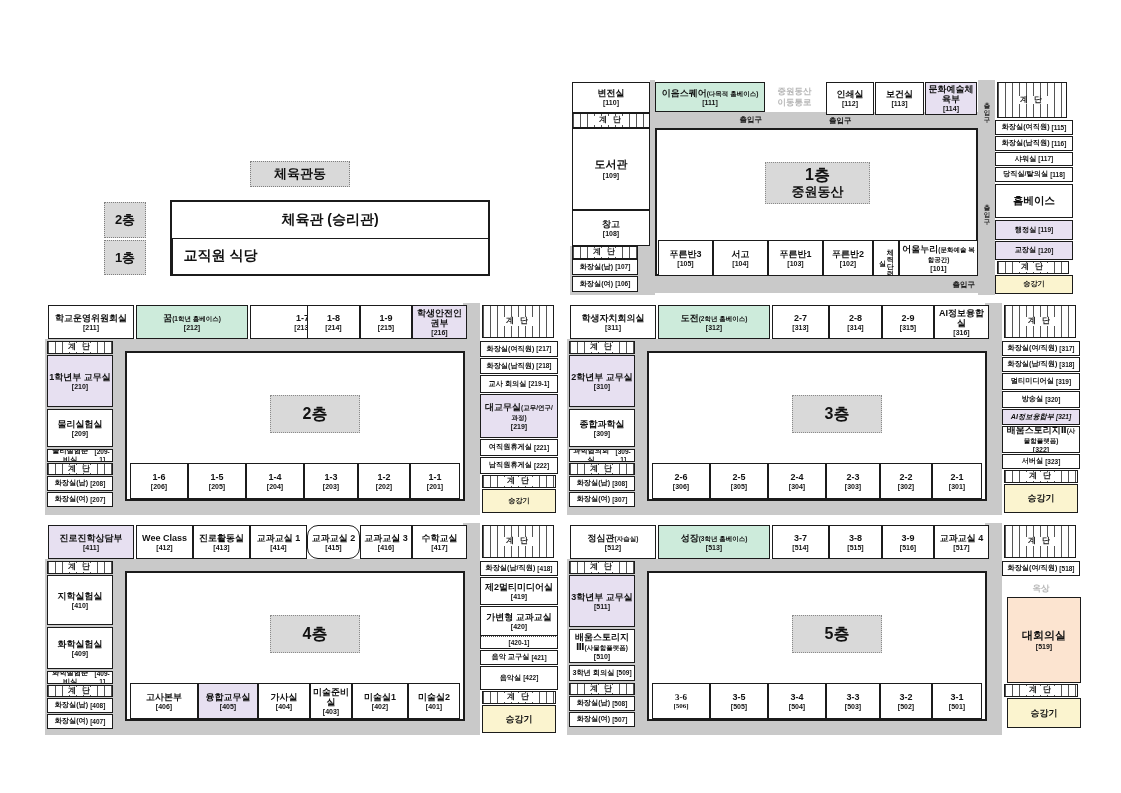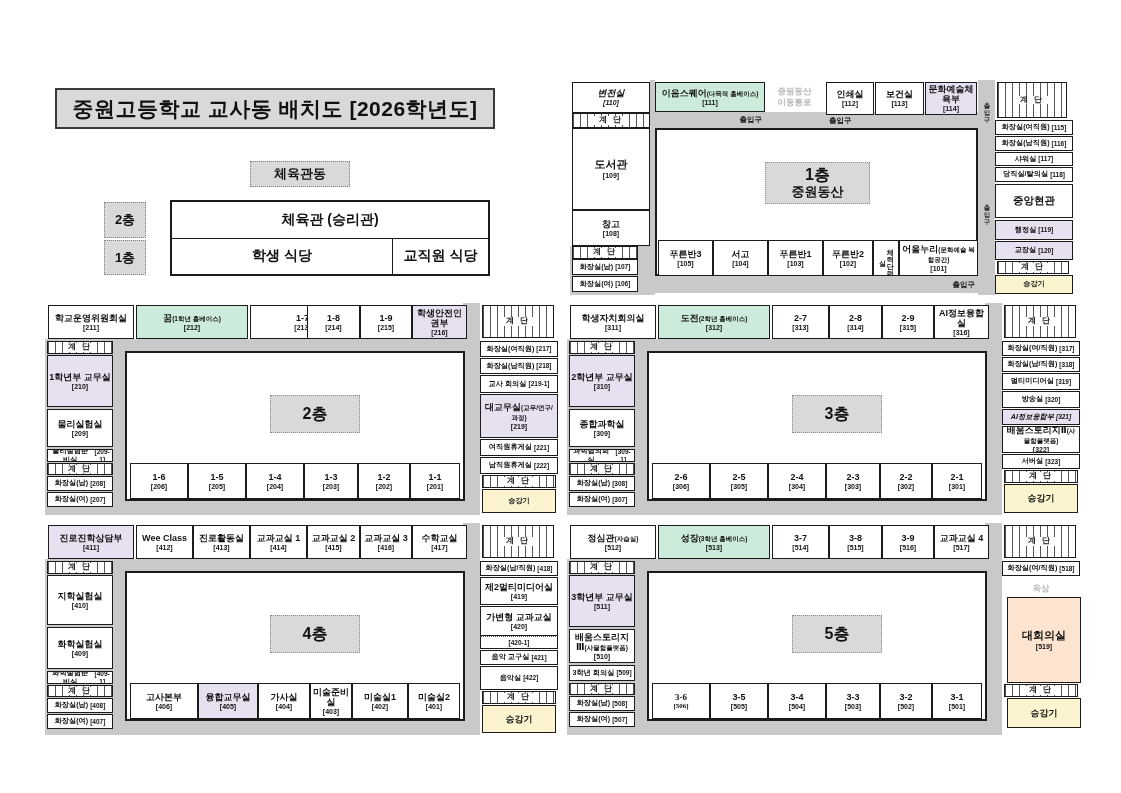--- a/index.html
+++ b/index.html
@@ -40,44 +40,42 @@
     color:#b7b7b7;font-size:8.5px;font-weight:700;white-space:pre-line;line-height:1.25;}
   .center-lbl{border:1.6px dotted #8a8a8a;background:#d9d9d9;position:absolute;box-sizing:border-box;display:flex;
     flex-direction:column;align-items:center;justify-content:center;font-weight:700;font-size:16px;line-height:1.15;}
   .dotted-top{border-top:1.4px dotted #555;}
 </style>
 </head>
 <body>
 
 <div class="canvas">
 
-  <div class="abs title-box" style="left:55px;top:88px;width:440px;height:41px;">중원고등학교 교사동 배치도 [2026학년도]</div>
 
   <div class="abs dotted" style="left:250px;top:161px;width:100px;height:26px;font-size:13px;">체육관동</div>
   <div class="abs dotted" style="left:104px;top:202px;width:42px;height:36px;font-size:13px;">2층</div>
   <div class="abs dotted" style="left:104px;top:240px;width:42px;height:35px;font-size:13px;">1층</div>
   <div class="abs gymbox" style="left:170px;top:200px;width:320px;height:76px;">
     <div class="gymrow top">
       <div class="gymcell left">체육관 (승리관)</div>
     </div>
     <div class="gymrow">
-      <div class="gymcell left">학생 식당</div>
       <div class="gymcell right">교직원 식당</div>
     </div>
   </div>
 
   <div id="floors">
       <div class="floor" style="left: 570px; top: 80px; width: 507px; height: 215px;">
         <div class="gray" style="left: 80px; top: 32px; width: 332px; height: 16px;"></div>
         <div class="gray" style="left: 408px; top: 0px; width: 17px; height: 215px;"></div>
         <div class="gray" style="left: 85px; top: 196px; width: 323px; height: 17px;"></div>
         <div class="gray" style="left: 80px; top: 0px; width: 5px; height: 196px;"></div>
         <div class="gray" style="left: 0px; top: 166px; width: 85px; height: 49px;"></div>
         <div class="block" style="left: 85px; top: 48px; width: 323px; height: 148px;"></div>
-        <div class="cell " style="left: 2px; top: 2px; width: 78px; height: 31px; font-style: italic;">
+        <div class="cell " style="left: 2px; top: 2px; width: 78px; height: 31px;">
           <span class="lbl">변전실</span>
           <span class="num">[110]</span>
         </div>
         <div class="cell stairs" style="left: 2px; top: 33px; width: 78px; height: 15px;">
           <span class="st">계 단</span>
         </div>
         <div class="cell " style="left: 2px; top: 48px; width: 78px; height: 82px;">
           <span class="lbl" style="font-size: 11px;">도서관</span>
           <span class="num">[109]</span>
         </div>
@@ -129,21 +127,21 @@
         </div>
         <div class="cell inline" style="left: 425px; top: 72px; width: 78px; height: 14px;">
           <span class="lbl">샤워실</span>
           <span class="num">[117]</span>
         </div>
         <div class="cell inline" style="left: 425px; top: 87px; width: 78px; height: 15px;">
           <span class="lbl">당직실/탈의실</span>
           <span class="num">[118]</span>
         </div>
         <div class="cell " style="left: 425px; top: 104px; width: 78px; height: 34px;">
-          <span class="lbl" style="font-size: 10.5px;">중앙현관</span>
+          <span class="lbl" style="font-size: 10.5px;">홈베이스</span>
         </div>
         <div class="cell purple inline" style="left: 425px; top: 140px; width: 78px; height: 20px;">
           <span class="lbl">행정실</span>
           <span class="num">[119]</span>
         </div>
         <div class="cell purple inline" style="left: 425px; top: 161px; width: 78px; height: 19px;">
           <span class="lbl">교장실</span>
           <span class="num">[120]</span>
         </div>
         <div class="cell stairs" style="left: 427px; top: 181px; width: 72px; height: 13px;">
@@ -428,21 +426,21 @@
           <span class="num">[412]</span>
         </div>
         <div class="cell " style="left: 148px; top: 2px; width: 57px; height: 34px;">
           <span class="lbl">진로활동실</span>
           <span class="num">[413]</span>
         </div>
         <div class="cell " style="left: 205px; top: 2px; width: 57px; height: 34px;">
           <span class="lbl">교과교실 1</span>
           <span class="num">[414]</span>
         </div>
-        <div class="cell " style="left: 262px; top: 2px; width: 53px; height: 34px;">
+        <div class="cell " style="left: 262px; top: 2px; width: 53px; height: 34px; border-radius: 11px;">
           <span class="lbl">교과교실 2</span>
           <span class="num">[415]</span>
         </div>
         <div class="cell " style="left: 315px; top: 2px; width: 52px; height: 34px;">
           <span class="lbl">교과교실 3</span>
           <span class="num">[416]</span>
         </div>
         <div class="cell " style="left: 367px; top: 2px; width: 55px; height: 34px;">
           <span class="lbl">수학교실</span>
           <span class="num">[417]</span>

